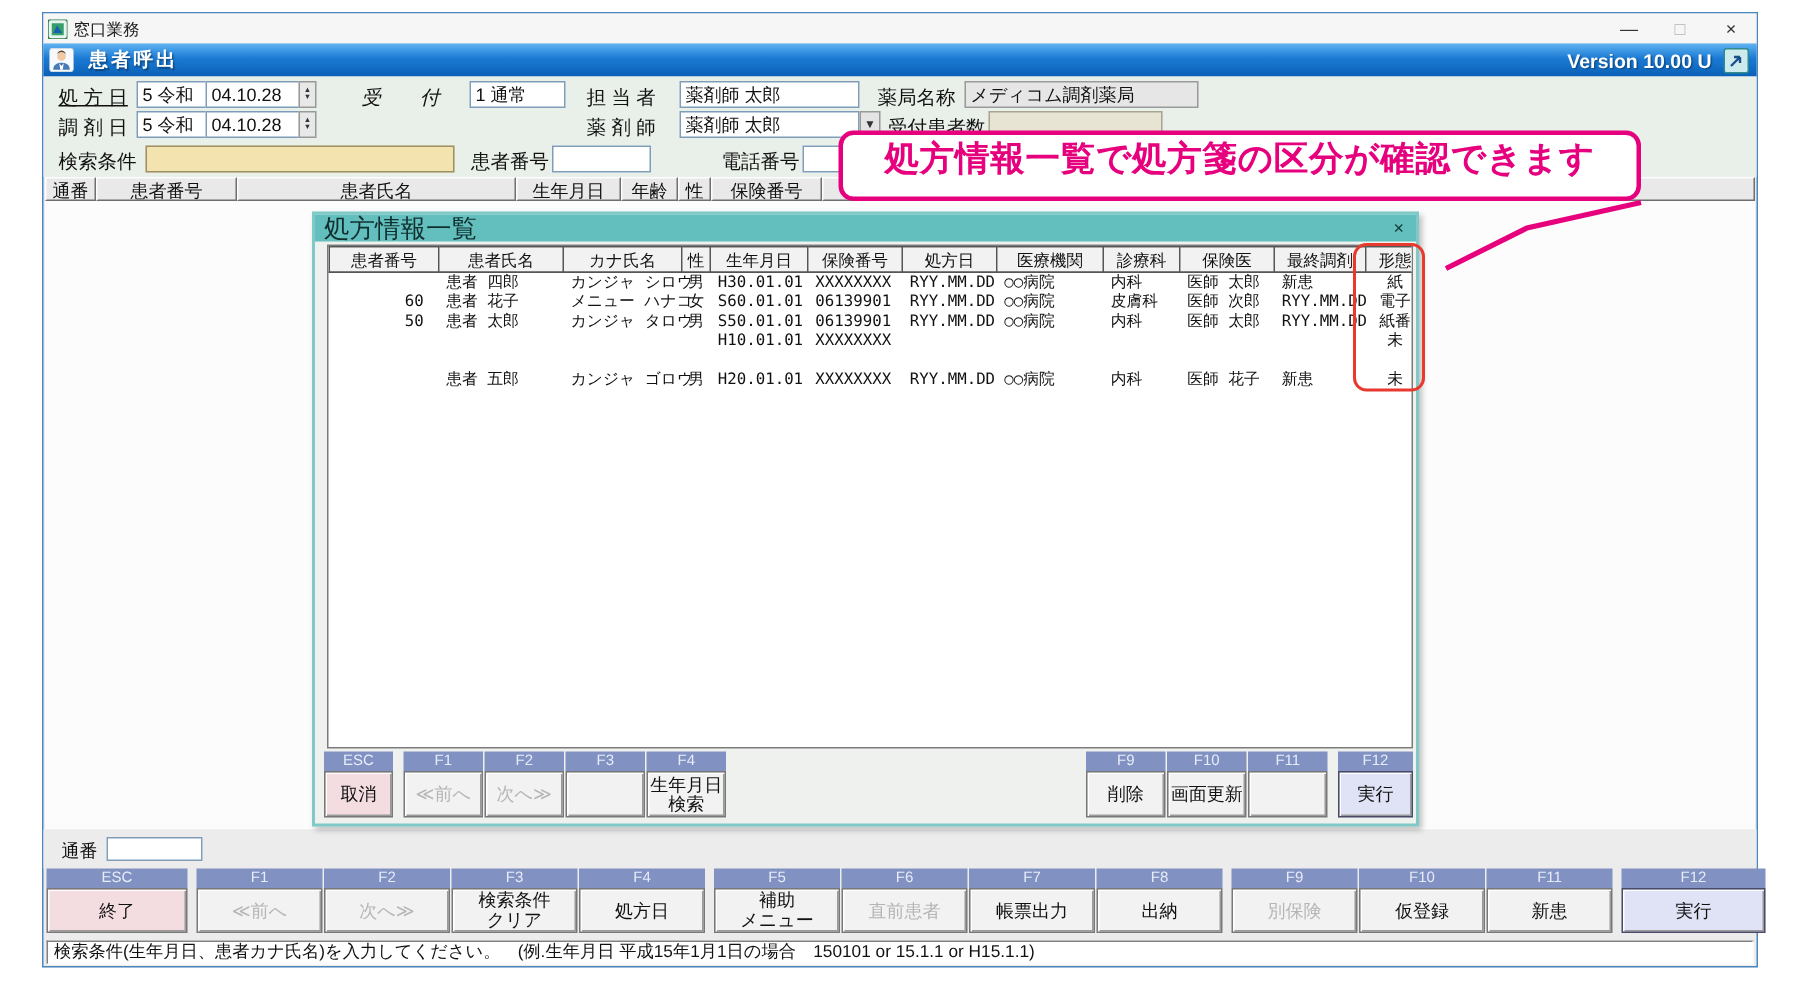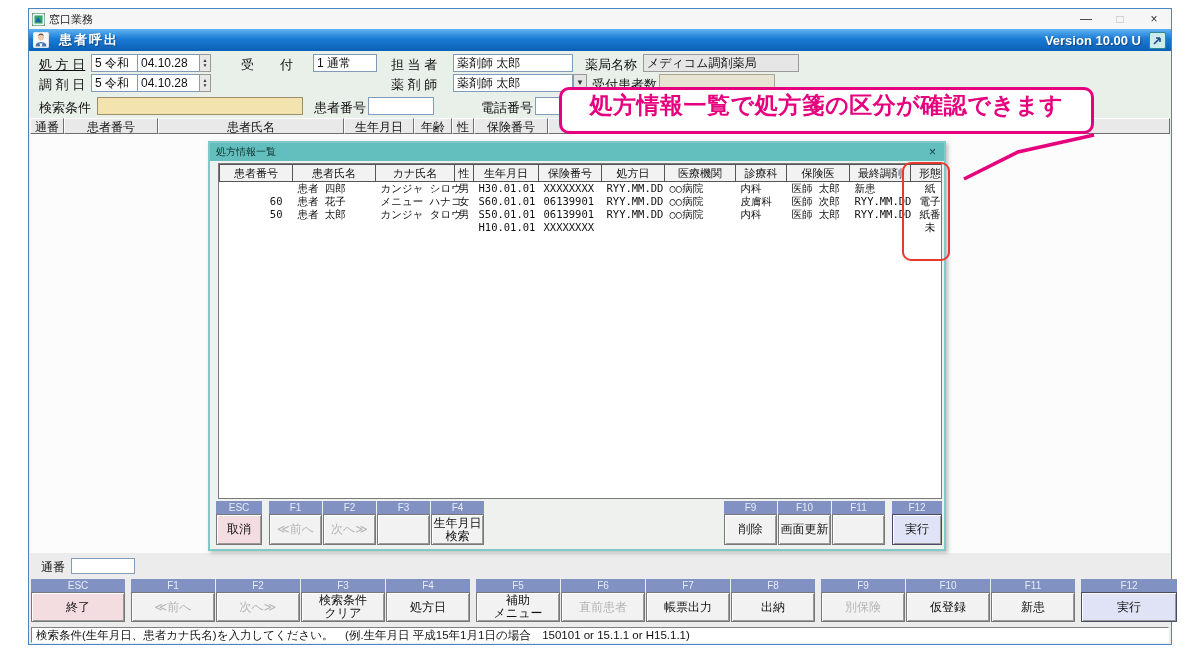--- a/index.html
+++ b/index.html
@@ -57,21 +57,21 @@
   .fkbtn.f12{background:#dfe3f5;border:1px solid #4a4a66;}
   .fkbtn.dis{color:#b5b5b5;}
   #statusbar{position:absolute;left:2px;top:618px;width:1138px;height:16px;background:#fff;
              border:1px solid;border-color:#808080 #fdfdfd #fdfdfd #808080;font-size:11.5px;
              line-height:15px;padding-left:4px;box-sizing:border-box;color:#111;white-space:nowrap;overflow:hidden;}
   
   #modal{position:absolute;left:179px;top:132px;width:738px;height:410px;background:#eef1ee;
          border:2px solid #7fc9c7;box-sizing:border-box;z-index:5;box-shadow:2px 2px 4px rgba(0,0,0,.25);}
   #modaltitle{position:absolute;left:0;top:0;width:100%;height:18px;background:#63bfbe;
               display:flex;align-items:center;}
-  #modaltitletext{font-size:10px;color:#10302f;margin-left:6px;}
+  #modaltitletext{font-size:17px;color:#10302f;margin-left:6px;}
   #modalclose{margin-left:auto;margin-right:8px;font-size:12px;color:#143b3a;cursor:default;}
   #modaltablebox{position:absolute;left:8px;top:20px;width:724px;height:336px;background:#fff;
                  border:1px solid #7a7a7a;box-sizing:border-box;overflow:hidden;}
   #modaltable{border-collapse:collapse;table-layout:fixed;width:722px;}
   #modaltable th{height:16px;font-size:11px;font-weight:normal;background:#f2f2f2;color:#111;
                  border:1px solid #555;padding:0;white-space:nowrap;overflow:hidden;}
   #modaltable td{height:13px;font-size:10.5px;line-height:13px;padding:0;white-space:nowrap;
                  font-family:"DejaVu Sans Mono","Liberation Mono",monospace;color:#111;overflow:visible;}
   #modaltable td.r{text-align:right;padding-right:10px;}
   #modaltable td.l{text-align:left;padding-left:5px;}
@@ -127,21 +127,21 @@
   </div>
 
   <div id="formarea">
     <span class="flabel" style="left:10px;top:5px;text-decoration:underline;">処 方 日</span>
     <span class="inp" style="left:62px;top:3px;width:40px;">5 令和</span>
     <span class="inp" style="left:108px;top:3px;width:56px;">04.10.28</span>
     <span class="spin" style="left:170px;top:3px;">
           <span>▲</span>
           <span>▼</span>
         </span>
-    <span class="flabel" style="left:150px;top:5px;margin-left:62px;">受　　付</span>
+    <span class="flabel" style="left:150px;top:5px;margin-left:62px;font-style:italic;">受　　付</span>
     <span class="inp" style="left:284px;top:3px;width:56px;">1 通常</span>
     <span class="flabel" style="left:272px;top:5px;margin-left:90px;">担 当 者</span>
     <span class="inp" style="left:424px;top:3px;width:112px;">薬剤師 太郎</span>
     <span class="flabel" style="left:556px;top:5px;">薬局名称</span>
     <span class="inp" style="left:614px;top:3px;width:148px;background:#e6e6e6;border-color:#9a9a9a;">メディコム調剤薬局</span>
 
     <span class="flabel" style="left:10px;top:25px;">調 剤 日</span>
     <span class="inp" style="left:62px;top:23px;width:40px;">5 令和</span>
     <span class="inp" style="left:108px;top:23px;width:56px;">04.10.28</span>
     <span class="spin" style="left:170px;top:23px;">
@@ -336,20 +336,34 @@
                 <td class="c"></td>
                 <td class="l"></td>
                 <td class="l"></td>
                 <td class="l"></td>
                 <td class="l"></td>
                 <td class="l"></td>
                 <td class="l"></td>
                 <td class="l"></td>
                 <td class="c"></td>
               </tr>
+              <tr>
+                <td class="r"></td>
+                <td class="l">患者 五郎</td>
+                <td class="l">カンジャ ゴロウ</td>
+                <td class="c">男</td>
+                <td class="l">H20.01.01</td>
+                <td class="l">XXXXXXXX</td>
+                <td class="l">RYY.MM.DD</td>
+                <td class="l">○○病院</td>
+                <td class="l">内科</td>
+                <td class="l">医師 花子</td>
+                <td class="l">新患</td>
+                <td class="c">未</td>
+              </tr>
             </tbody>
       </table>
     </div>
     <div id="redcircle"></div>
     <div id="modalfkeys">
           <div class="fkgroup">
             <div class="fkcol esc">
               <div class="fkhead">ESC</div>
               <button class="fkbtn esc">取消</button>
             </div>

